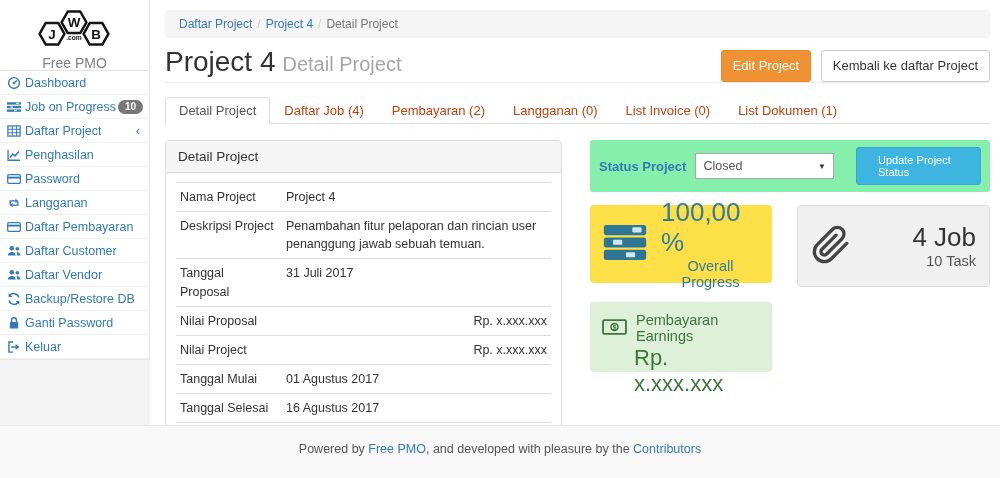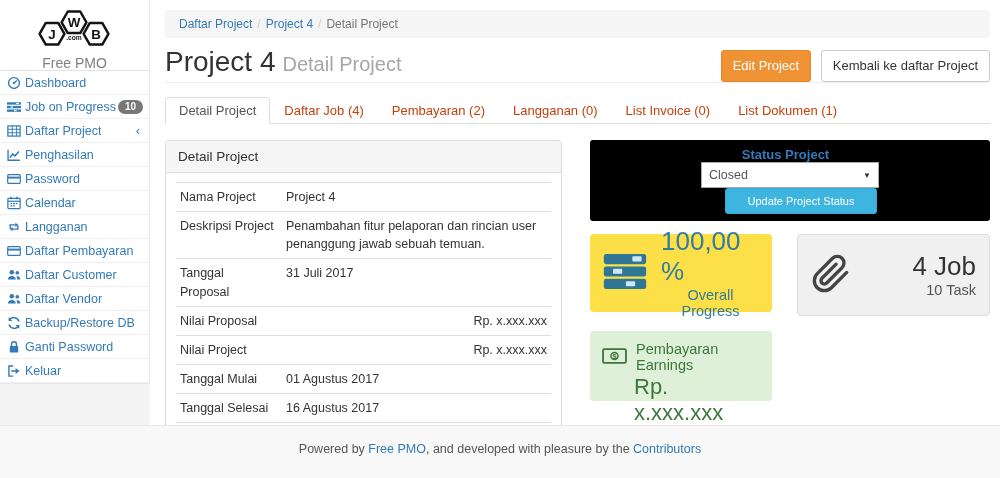--- a/index.html
+++ b/index.html
@@ -56,21 +56,21 @@
                    font-size:13.5px; color:#333; border-radius:4px 4px 0 0; }
   .panel-body { padding:9px 10px 15px; }
   table.detail { width:100%; border-collapse:collapse; font-size:12.5px; color:#333; }
   .detail td { border-top:1px solid #ddd; padding:5px 4px; vertical-align:top; line-height:1.45; }
   .detail td.lbl { width:106px; padding-right:6px; }
   .detail td.val-right { text-align:right; }
   .detail a { color:#337ab7; text-decoration:underline; cursor:pointer; }
 
   
   .right-col { width:400px; }
-  .status-bar { background:#000000; border-radius:3px; padding:7px 9px; display:flex; align-items:center;flex-direction:column; }
+  .status-bar { background:#86efac; border-radius:3px; padding:7px 9px; display:flex; align-items:center; }
   .status-label { color:#337ab7; font-weight:bold; font-size:13px; margin-right:9px; white-space:nowrap; }
   .select { width:178px; height:26px; background:#fff; border:1px solid #a9a9a9; display:flex;
             align-items:center; justify-content:space-between; padding:0 7px; font-size:12.5px;
             color:#555; cursor:pointer; }
   .select .caret { font-size:8px; color:#333; }
   .btn-update { margin-left:22px; background:#3db5e0; color:#fff; font-size:11px;
                 padding:6px 21px; border-radius:3px; border:1px solid #34a9d4; cursor:pointer; }
 
   .info-row { display:flex; margin-top:13px; justify-content:space-between; }
   .box-blue { width:182px; height:78px; background:#fde047; border-radius:4px; display:flex;
@@ -172,31 +172,20 @@
             <svg viewBox="0 0 16 16" width="14" height="14">
               <rect x="0.8" y="3" width="14.4" height="10" rx="1.4" fill="none" stroke="currentColor" stroke-width="1.4"></rect>
               <rect x="1.2" y="5.3" width="13.6" height="2.2" fill="currentColor"></rect>
             </svg>
           </span>
           <span class="lbl">Password</span>
         </div>
         <div class="menu-item">
           <span class="icn">
             <svg viewBox="0 0 16 16" width="14" height="14">
-              <rect x="1" y="2.6" width="14" height="11.8" rx="1" fill="none" stroke="currentColor" stroke-width="1.4"></rect>
-              <path d="M1 6h14" stroke="currentColor" stroke-width="1.4"></path>
-              <path d="M4.6 0.8v3M11.4 0.8v3" stroke="currentColor" stroke-width="1.7"></path>
-              <path d="M4 8.6h2M7 8.6h2M10 8.6h2M4 11.2h2M7 11.2h2" stroke="currentColor" stroke-width="1.4"></path>
-            </svg>
-          </span>
-          <span class="lbl">Calendar</span>
-        </div>
-        <div class="menu-item">
-          <span class="icn">
-            <svg viewBox="0 0 16 16" width="14" height="14">
               <path d="M3.6 9.8V5.6H10" fill="none" stroke="currentColor" stroke-width="1.6"></path>
               <path d="M9.6 3.1l3.5 2.5-3.5 2.5z" fill="currentColor"></path>
               <path d="M12.4 6.2v4.2H6" fill="none" stroke="currentColor" stroke-width="1.6"></path>
               <path d="M6.4 7.9L2.9 10.4l3.5 2.5z" fill="currentColor"></path>
             </svg>
           </span>
           <span class="lbl">Langganan</span>
         </div>
         <div class="menu-item">
           <span class="icn">

